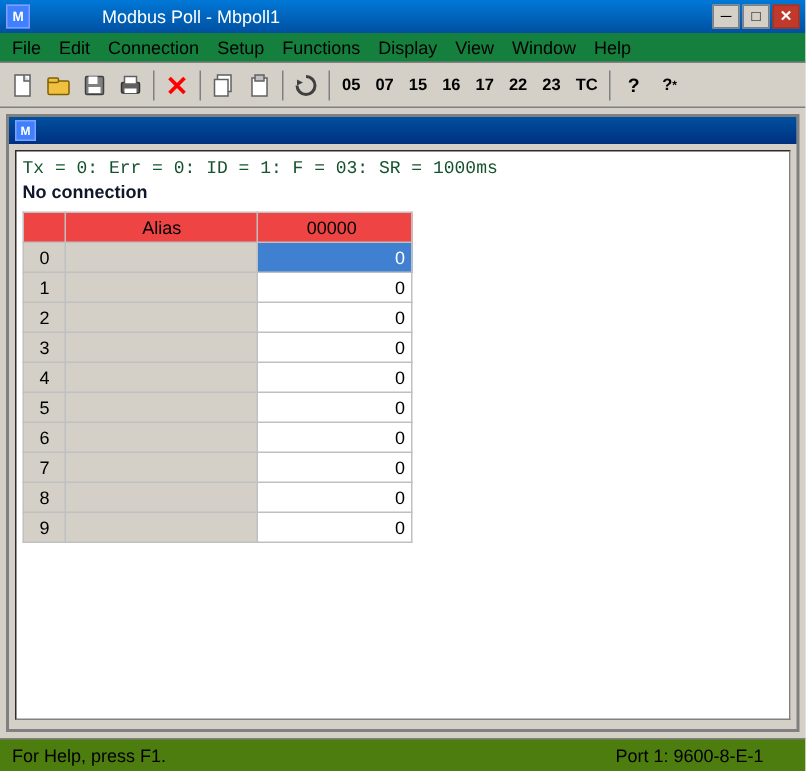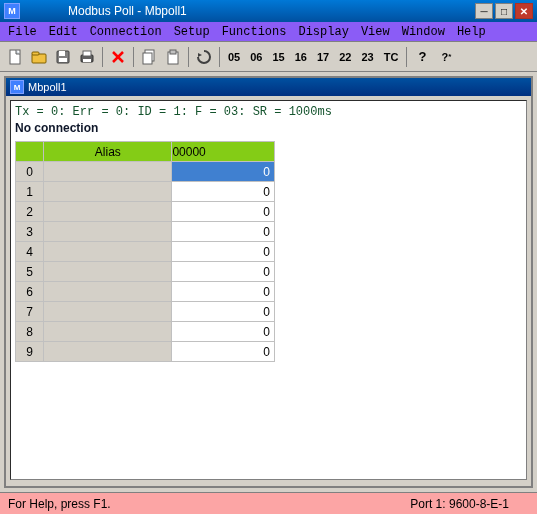--- a/index.html
+++ b/index.html
@@ -59,27 +59,26 @@
       display: flex;
       align-items: center;
       justify-content: center;
       cursor: pointer;
       font-weight: bold;
     }
     .title-btn.close { background: #c0392b; color: white; border-color: #a93226; }
 
     
     .menu-bar {
-      background: #8b5cf6;
+      background: #15803d;
       border-bottom: 1px solid #808080;
       display: flex;
       padding: 2px 2px;
       height: 20px;
       align-items: center;
-      font-family: Liberation Mono, monospace;
     }
     .menu-item {
       padding: 2px 6px;
       font-size: 12px;
       cursor: pointer;
       color: black;
     }
 
     
     .toolbar {
@@ -203,40 +202,40 @@
       text-align: center;
       background: #d4d0c8;
       padding: 0 4px;
     }
     .col-value {
       width: 80px;
       text-align: right;
       padding-right: 4px;
     }
     .header-row th {
-      background: #84cc16;
+      background: #ef4444;
       text-align: center;
       font-weight: normal;
     }
     .header-row .col-value-header {
-      text-align: left;
+      text-align: center;
       padding-right: 4px;
     }
     .row-highlighted .col-value {
       background: #4080d0;
       color: white;
     }
     .row-normal .col-value {
       background: white;
       color: black;
     }
 
     
     .status-bar {
-      background: #fca5a5;
+      background: #4d7c0f;
       border-top: 1px solid #808080;
       height: 22px;
       display: flex;
       align-items: center;
       padding: 0 8px;
       gap: 0;
     }
     .status-bar-left {
       flex: 1;
       font-size: 12px;
@@ -331,39 +330,38 @@
 
   <div class="toolbar-btn" title="Cycle">
     <svg width="16" height="16" viewBox="0 0 16 16">
         <path d="M8 2 A6 6 0 1 1 2 8" fill="none" stroke="#404040" stroke-width="2"></path>
         <polygon points="2,4 2,8 6,6" fill="#404040"></polygon>
       </svg>
   </div>
   <div class="toolbar-separator"></div>
 
   <div class="toolbar-text-btn">05</div>
-  <div class="toolbar-text-btn">06</div>
+  <div class="toolbar-text-btn">07</div>
   <div class="toolbar-text-btn">15</div>
   <div class="toolbar-text-btn">16</div>
   <div class="toolbar-text-btn">17</div>
   <div class="toolbar-text-btn">22</div>
   <div class="toolbar-text-btn">23</div>
   <div class="toolbar-text-btn">TC</div>
   <div class="toolbar-separator"></div>
 
   <div class="toolbar-btn" title="Help" style="font-weight:bold; font-size:13px;">?</div>
 
   <div class="toolbar-btn" title="About" style="font-weight:bold; font-size:11px;">?<sup style="font-size:8px;">*</sup></div>
 </div>
 
 <div class="main-area">
   <div class="mdi-window">
     <div class="mdi-title-bar">
       <div class="mdi-title-icon">M</div>
-      <span class="mdi-title-text">Mbpoll1</span>
     </div>
     <div class="content-area">
       <div class="status-line">Tx = 0: Err = 0: ID = 1: F = 03: SR = 1000ms</div>
       <div class="no-connection">No connection</div>
       <table class="data-table">
         <thead>
           <tr class="header-row">
             <th class="col-index"></th>
             <th class="col-alias">Alias</th>
             <th class="col-value col-value-header">00000</th>

